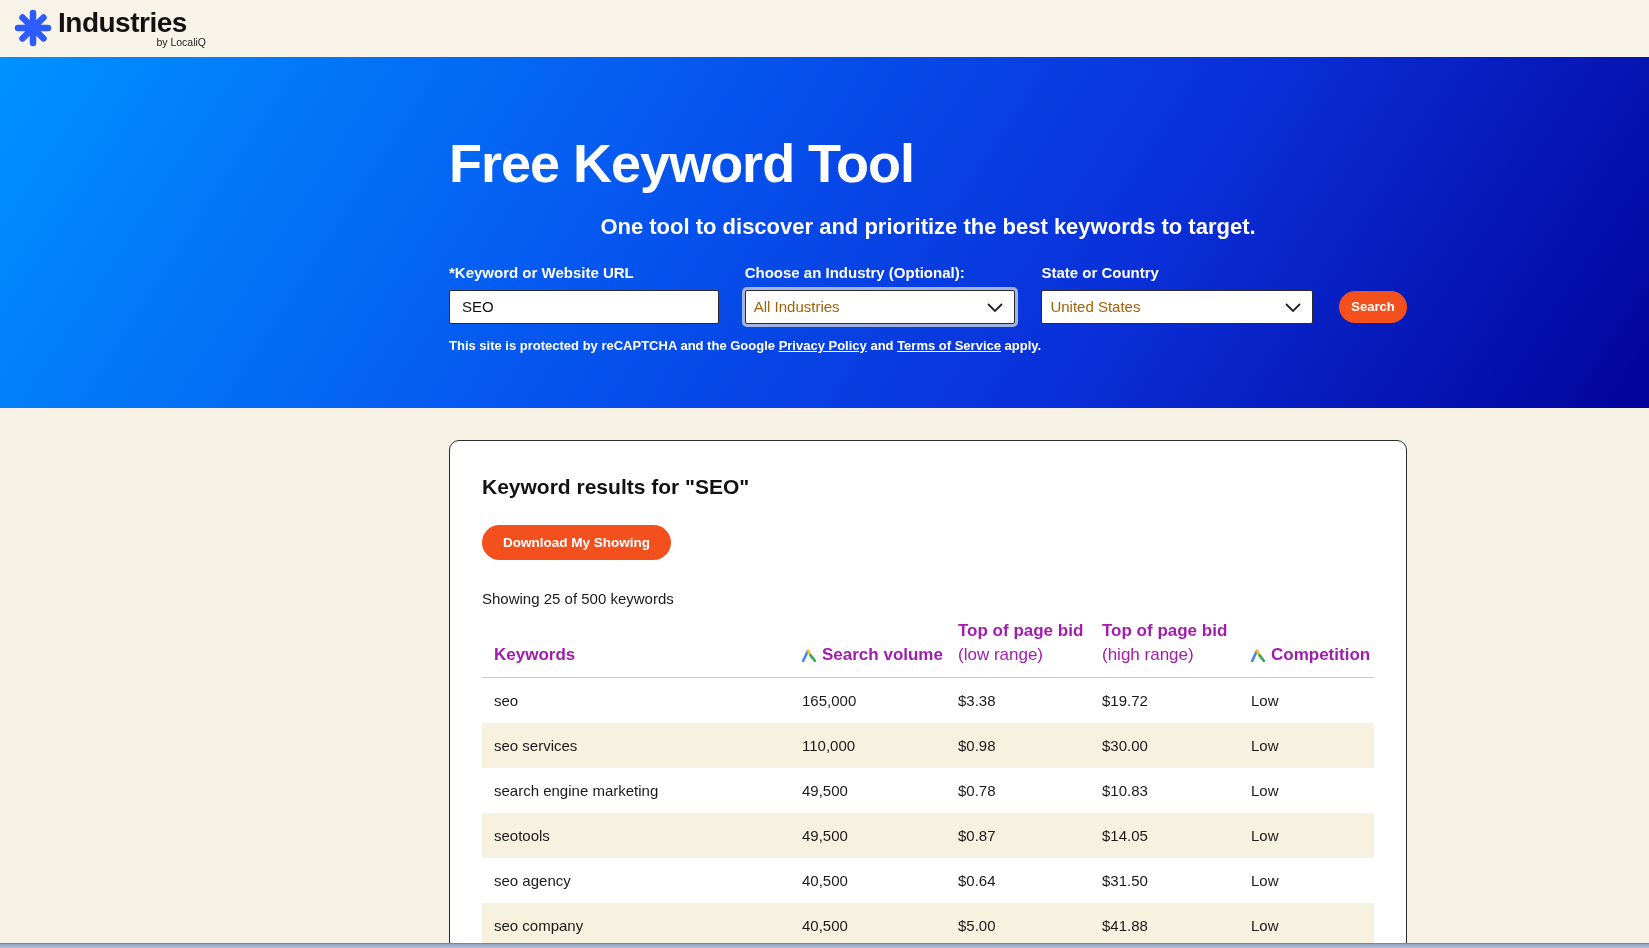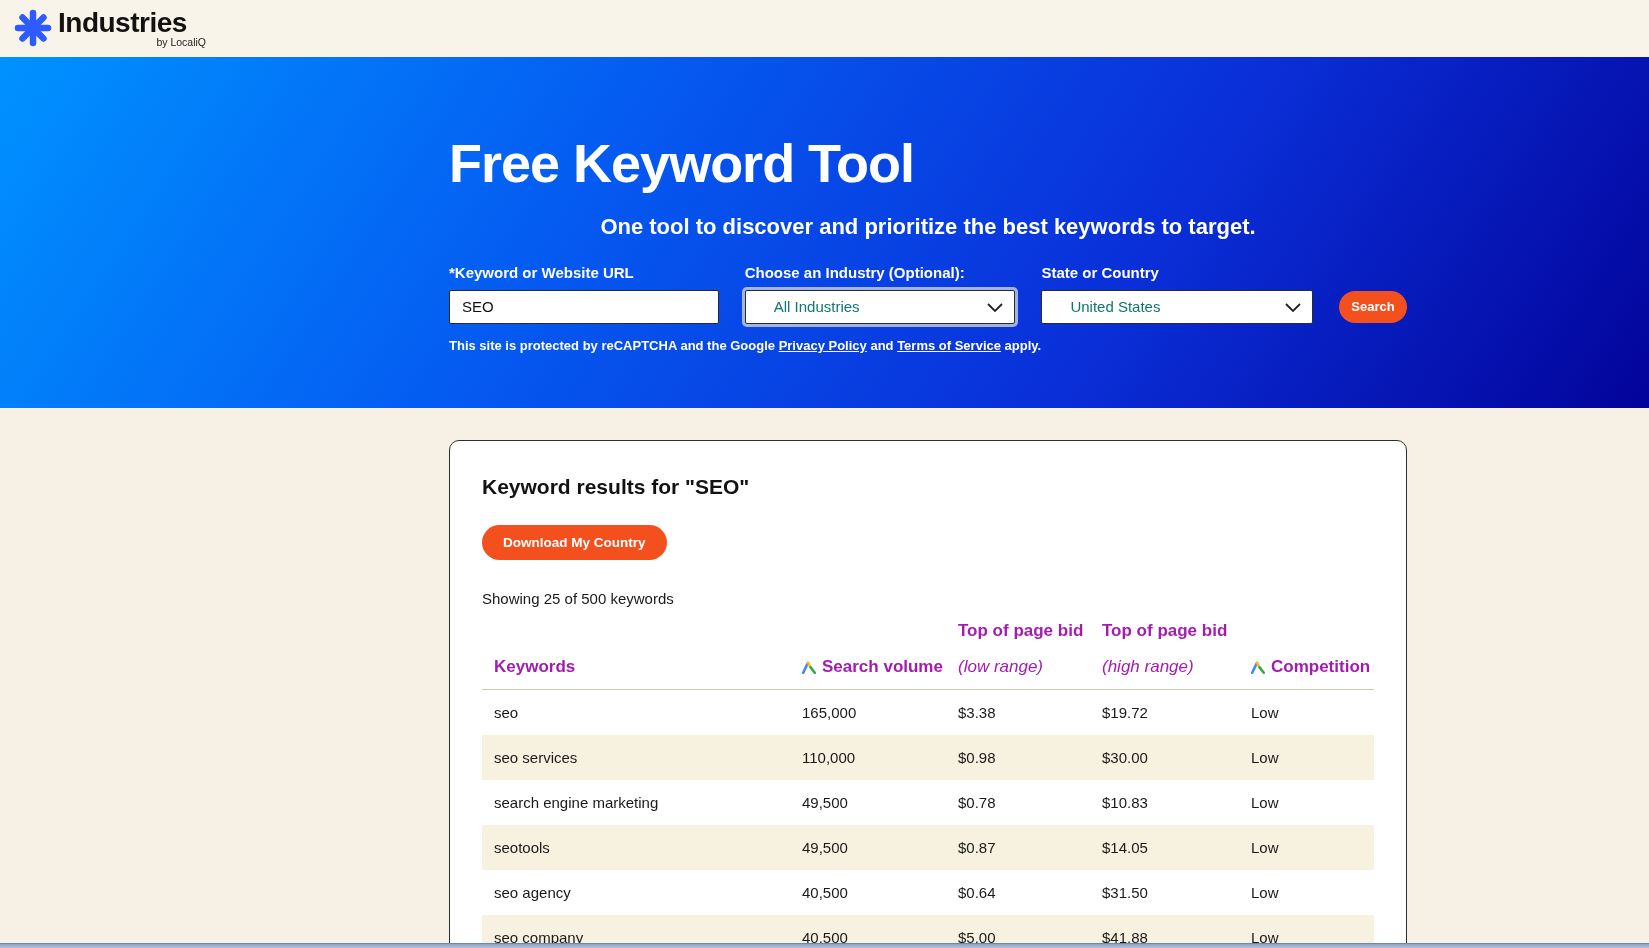--- a/index.html
+++ b/index.html
@@ -21,22 +21,22 @@
                 text-align:left; padding-top:78px; line-height:1.05; }
   .hero-sub { color:#ffffff; font-size:22px; font-weight:bold; text-align:center; margin-top:22px; }
 
   .form-row { display:flex; gap:26px; margin-top:24px; align-items:flex-end; }
   .field { display:flex; flex-direction:column; }
   .field label { color:#ffffff; font-size:15px; font-weight:bold; margin-bottom:9px; }
   .f1 { width:270px; } .f2 { width:271px; } .f3 { width:272px; }
   .text-input { height:34px; border:1px solid #2a2a2a; border-radius:2px; background:#ffffff;
                 font-size:15px; color:#111; padding:0 12px; font-family:inherit; width:100%; }
   .select-box { position:relative; height:34px; background:#ffffff; border:1px solid #2a2a2a;
-                border-radius:2px; display:flex; align-items:center; padding:0 28px;
-                font-size:15px; color:#0f766e; cursor:pointer; }
+                border-radius:2px; display:flex; align-items:center; padding:0 8px;
+                font-size:15px; color:#a16207; cursor:pointer; }
   .select-box.focused { box-shadow:0 0 0 3px rgba(190,200,225,0.85); }
   .select-chevron { position:absolute; right:11px; top:12px; }
   .search-btn { height:32px; width:68px; background:#f4501e; color:#ffffff; border:none;
                 border-radius:18px; font-size:13px; font-weight:bold; cursor:pointer;
                 font-family:inherit; margin-bottom:1px; }
   .recaptcha { color:#ffffff; font-size:13px; font-weight:bold; margin-top:14px; }
   .recaptcha a { color:#ffffff; text-decoration:underline; cursor:pointer; }
 
   
   .main { background:#f6f1e4; height:540px; }
@@ -44,21 +44,21 @@
           border:1px solid #2e2e2e; border-radius:10px; padding:34px 32px 0 32px; min-height:700px; }
   .card-title { font-size:21px; font-weight:bold; color:#121212; }
   .download-btn { margin-top:26px; background:#f4501e; color:#ffffff; border:none; border-radius:21px;
                   padding:10px 21px; font-size:13.5px; font-weight:bold; cursor:pointer; font-family:inherit; }
   .showing { margin-top:30px; font-size:15px; color:#1a1a1a; }
 
   .table { margin-top:14px; }
   .t-head, .t-row { display:grid; grid-template-columns:320px 156px 144px 149px 1fr; }
   .t-head { align-items:end; padding-bottom:12px; border-bottom:1px solid #cfc9ba; }
   .th { font-size:17px; font-weight:bold; color:#a21caf; }
-  .th .sub { font-weight:normal; display:block; margin-top:16px;font-style:italic; }
+  .th .sub { font-weight:normal; display:block; margin-top:4px; }
   .th-flex { display:flex; align-items:center; gap:6px; }
   .t-head .c1 { padding-left:12px; }
   .t-row { height:45px; align-items:center; font-size:15px; color:#1a1a1a; }
   .t-row .c1 { padding-left:12px; }
   .t-row.alt { background:#f7f1e0; }
 
   
   .bottom-strip { position:fixed; left:0; bottom:0; width:1649px; height:5px;
                   background:linear-gradient(#8fa3c4,#b6c3d8); border-top:1px solid #6f86ad; }
 </style>
@@ -113,21 +113,21 @@
       <button class="search-btn">Search</button>
     </div>
 
     <div class="recaptcha"><span>This site is protected by reCAPTCHA and the Google </span><a>Privacy Policy</a><span> and </span><a>Terms of Service</a><span> apply.</span></div>
   </div>
 </div>
 
 <div class="main">
   <div class="card">
     <h2 class="card-title">Keyword results for "SEO"</h2>
-    <button class="download-btn">Download My Country</button>
+    <button class="download-btn">Download My Showing</button>
     <div class="showing">Showing 25 of 500 keywords</div>
 
     <div class="table">
       <div class="t-head">
         <div class="th c1">Keywords</div>
         <div class="th th-flex">
           <svg width="14" height="13" viewBox="0 0 14 13">
             <path d="M1.2 11.8 L6 1.8" stroke="#4285f4" stroke-width="2.6" stroke-linecap="round" fill="none"></path>
             <path d="M6 1.8 L8.6 6.4" stroke="#fbbc05" stroke-width="2.6" stroke-linecap="round" fill="none"></path>
             <path d="M8.6 6.4 L12.8 11.8" stroke="#34a853" stroke-width="2.6" stroke-linecap="round" fill="none"></path>

